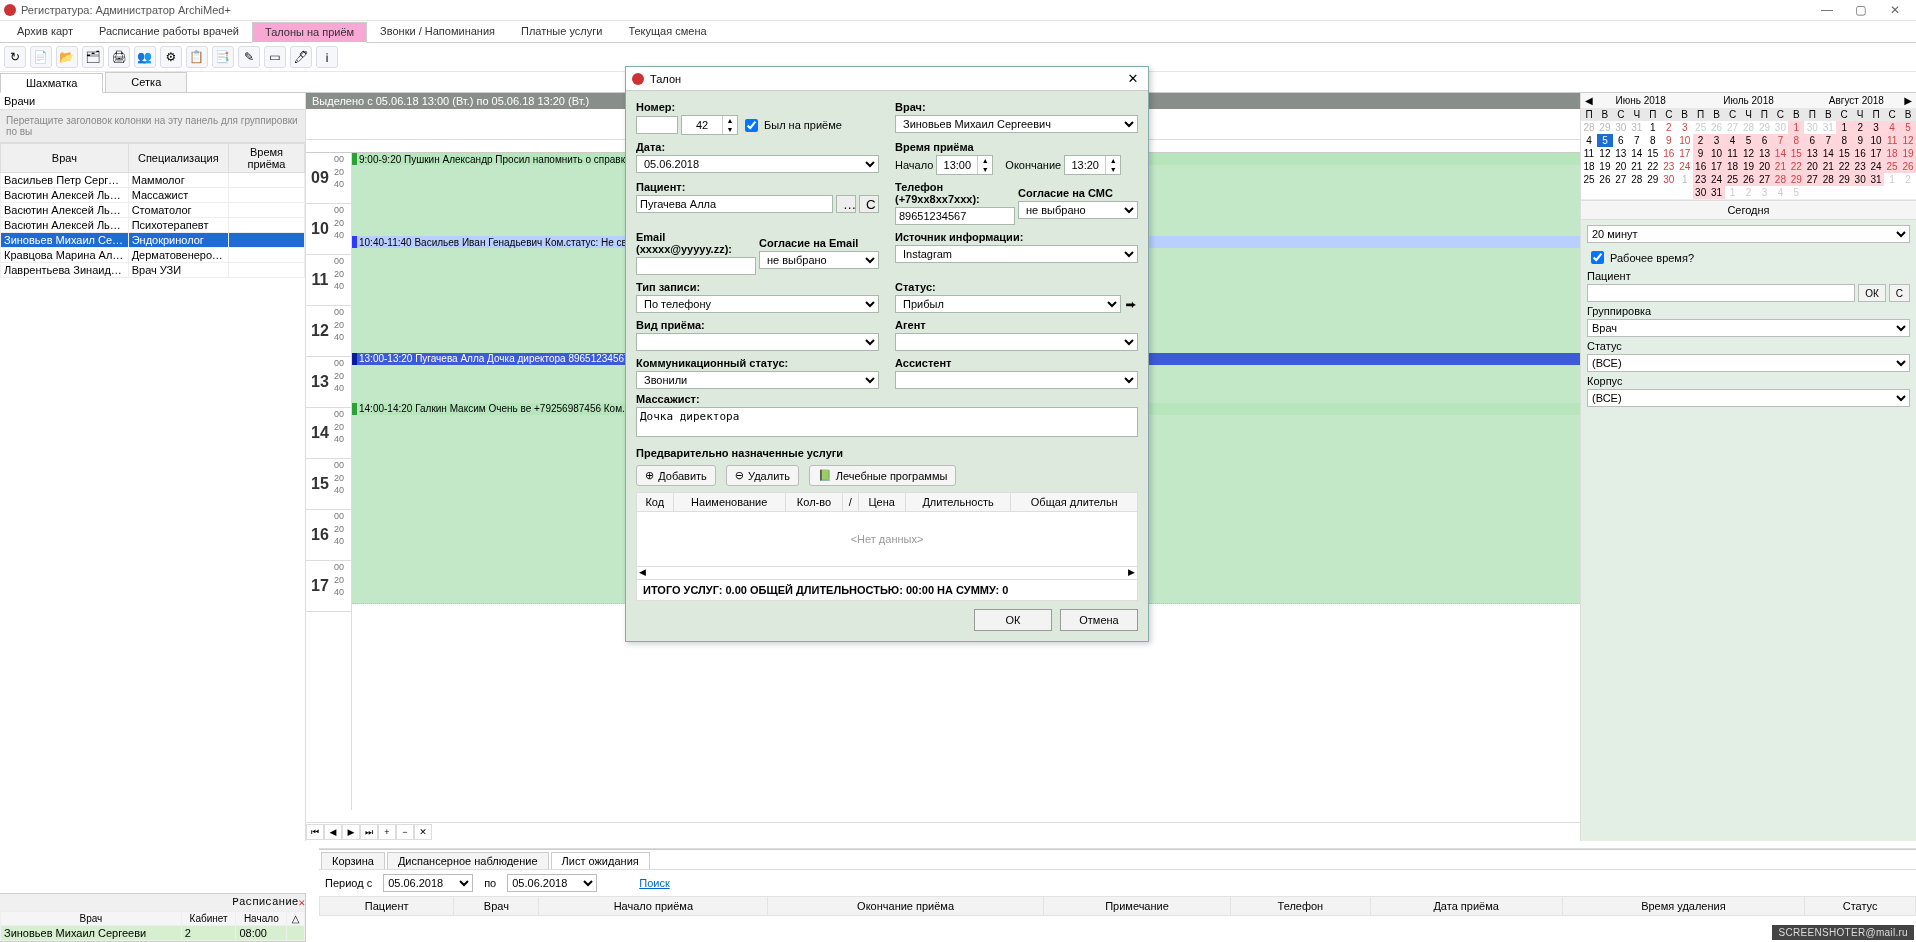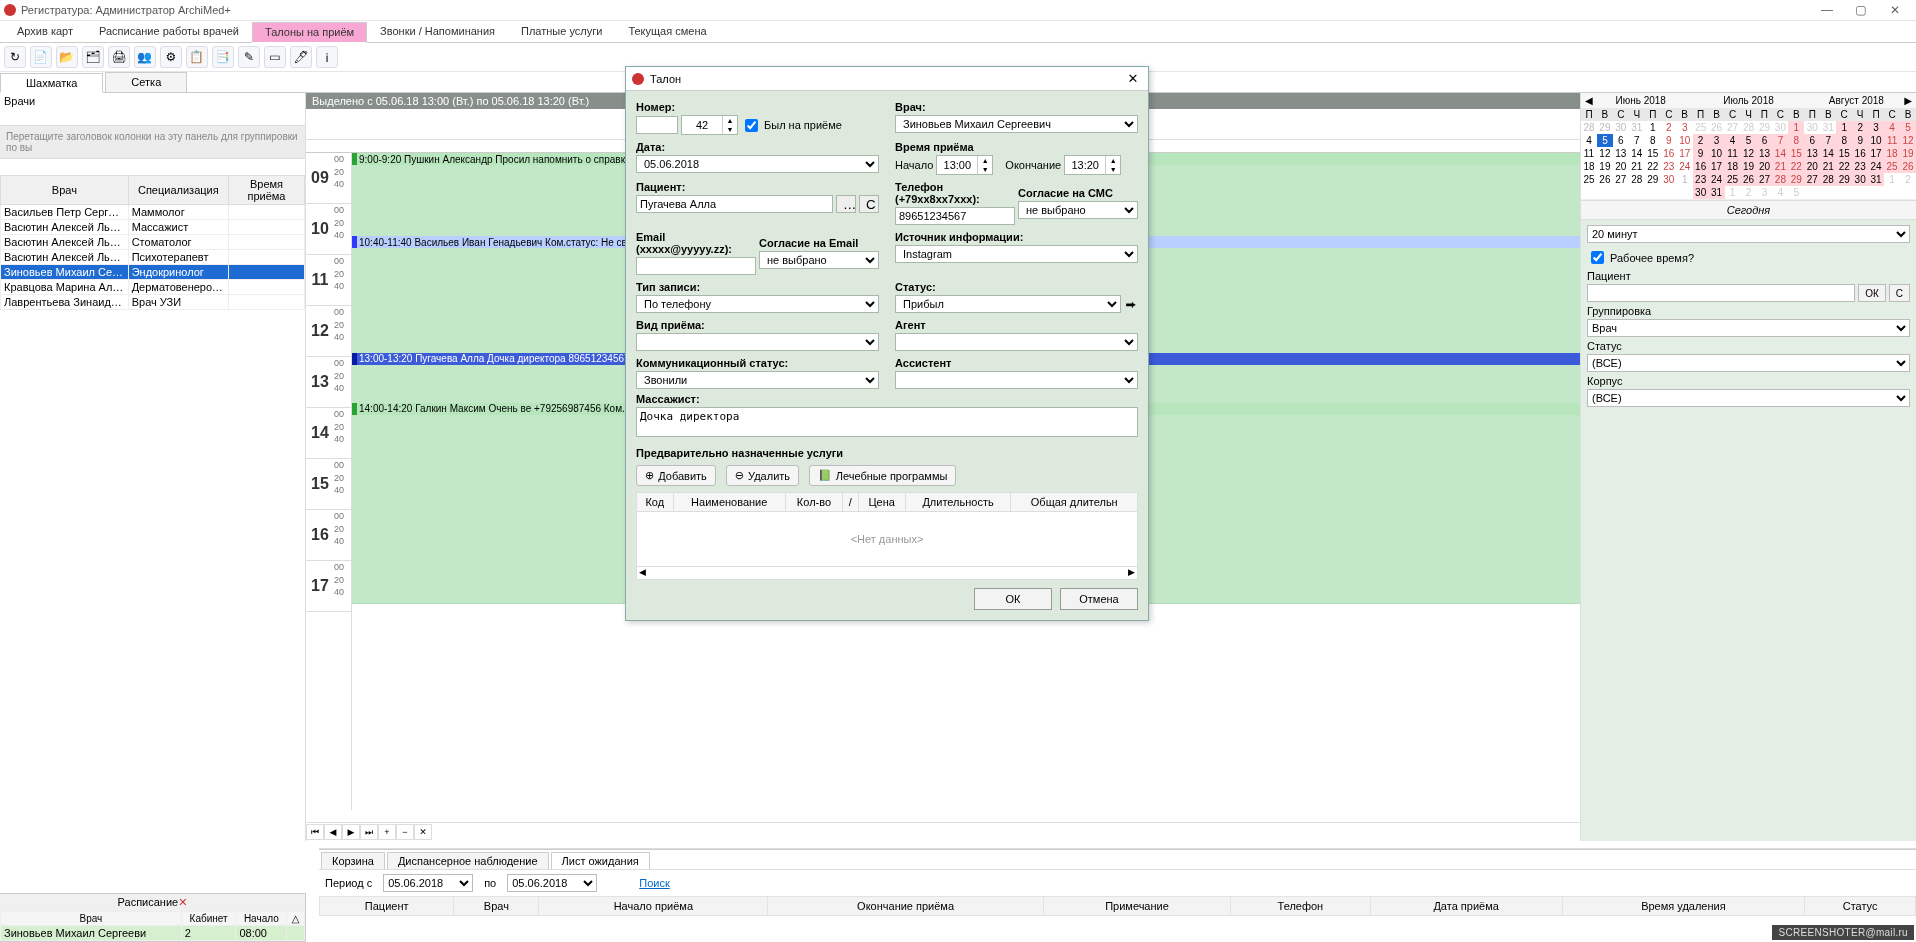--- a/index.html
+++ b/index.html
@@ -16,21 +16,21 @@
 .tabs { display:flex; border-bottom:1px solid #ccc; padding-left:4px;}
 .tab { padding:3px 12px 4px; color:#333; border:1px solid transparent; border-bottom:none;}
 .tab.active{ background:#f9a8d4; border-color:#ccc; border-bottom:1px solid #fff; position:relative; top:1px;}
 .toolbar { display:flex; gap:4px; padding:3px 4px; border-bottom:1px solid #e6e6e6;}
 .toolbar .tbtn{width:20px;height:20px;border:1px solid #dcdce6;border-radius:3px;display:flex;align-items:center;justify-content:center;font-size:12px;background:#f6f7fb;}
 .subtabs{display:flex;border-bottom:1px solid #ccc;}
 .subtab{padding:3px 25px;border:1px solid #ccc;border-bottom:none;margin-right:2px;background:#f4f4f4;}
 .subtab.active{background:#fff;font-weight:400;border-bottom:1px solid #fff;position:relative;top:1px;}
 
 .body-row{display:flex;height:calc(100% - 20px - 23px - 28px - 23px - 100px);}
-.left-col{width:305px;border-right:1px solid #ddd;display:flex;flex-direction:column;min-width:305px;gap:16px;}
+.left-col{width:305px;border-right:1px solid #ddd;display:flex;flex-direction:column;min-width:305px;}
 .mid-col{flex:1;display:flex;flex-direction:column;min-width:0;gap:12px;}
 .right-col{width:335px;border-left:1px solid #ddd;display:flex;flex-direction:column;}
 
 .left-col .hdr{padding:2px 4px;font-weight:normal;}
 .group-bar{background:#ececec;color:#888;padding:5px 6px;font-size:10px;border-bottom:1px solid #ddd;border-top:1px solid #ddd;}
 .doc-table{width:100%;border-collapse:collapse;table-layout:fixed;}
 .doc-table th{background:#f0f0f0;font-weight:normal;border:1px solid #ddd;padding:2px 3px;font-size:11px;}
 .doc-table td{border:1px solid #eee;padding:1px 3px;white-space:nowrap;overflow:hidden;text-overflow:ellipsis;}
 .doc-table tr.sel{background:#1f6bd4;color:#fff;}
 
@@ -55,29 +55,29 @@
 .cal{flex:1;font-size:10px;}
 .cal .chdr{display:flex;justify-content:space-between;padding:2px 4px;background:#f7f7f7;}
 .cal table{width:100%;border-collapse:collapse;}
 .cal th{background:#e8e8e8;font-weight:normal;padding:1px 0;}
 .cal td{text-align:center;padding:1px 0;}
 .cal td.dim{color:#bbb;}
 .cal td.we{color:#c44;}
 .cal td.today{background:#1f6bd4;color:#fff;}
 .cal.pink td{background:#ffd6dc;}
 .cal.pink td.dim{background:transparent;color:#ccc;}
-.today-bar{text-align:center;padding:3px 0;border-top:1px solid #ddd;border-bottom:1px solid #ddd;background:#f5f5f5;font-style:italic;}
+.today-bar{text-align:center;padding:3px 0;border-top:1px solid #ddd;border-bottom:1px solid #ddd;background:#f5f5f5;}
 .filter-pane{background:#e3eee4;flex:1;padding:5px 6px;}
 .filter-pane label{display:block;margin:3px 0 2px;}
 .fsel{width:100%;border:1px solid #bbb;background:#fff;height:18px;font-size:11px;}
 .finput{width:100%;border:1px solid #bbb;background:#fff;height:18px;font-size:11px;box-sizing:border-box;}
 
 
 .bot-left{position:absolute;left:0;bottom:0;width:305px;border:1px solid #ccc;border-left:none;background:#fff;}
-.bot-left .bh{background:#f0f0f0;padding:2px 13px;display:flex;justify-content:center;}
+.bot-left .bh{background:#f0f0f0;padding:2px 0;display:flex;justify-content:flex-end;font-family:Liberation Mono, monospace;}
 .bot-left table{width:100%;border-collapse:collapse;}
 .bot-left th{background:#f5f5f5;border:1px solid #eee;font-weight:normal;padding:1px 3px;font-size:10px;}
 .bot-left td{border:1px solid #eee;padding:1px 3px;background:#d6efce;}
 
 .bottom-tabs{border-top:1px solid #ccc;display:flex;padding:2px 2px 0;}
 .bottom-tabs .bt{padding:2px 10px;border:1px solid #ccc;border-bottom:none;background:#f4f4f4;margin-right:2px;}
 .bottom-tabs .bt.active{background:#fff;}
 .period-bar{display:flex;gap:11px;align-items:center;padding:4px 6px;border-top:1px solid #ddd;}
 .wait-table{width:100%;border-collapse:collapse;}
 .wait-table th{background:#f3f3f3;border:1px solid #e3e3e3;font-weight:normal;padding:3px;}
@@ -795,20 +795,21 @@
             <th>Длительность</th>
             <th>Общая длительн</th>
           </tr>
     </tbody>
       </table>
     <div class="svc-empty">&lt;Нет данных&gt;</div>
     <div style="background:#fff;border:1px solid #ddd;border-top:none;height:12px;display:flex;justify-content:space-between;padding:0 2px;font-size:9px;">
       <span>◀</span>
         <span>▶</span>
     </div>
+    <div class="total">ИТОГО УСЛУГ:   0.00 ОБЩЕЙ ДЛИТЕЛЬНОСТЬЮ: 00:00  НА СУММУ: 0</div>
 
     <div class="btns">
       <button>ОК</button>
       <button>Отмена</button>
     </div>
   </div>
 </div>
 
 <div class="watermark">SCREENSHOTER@mail.ru</div>
 

